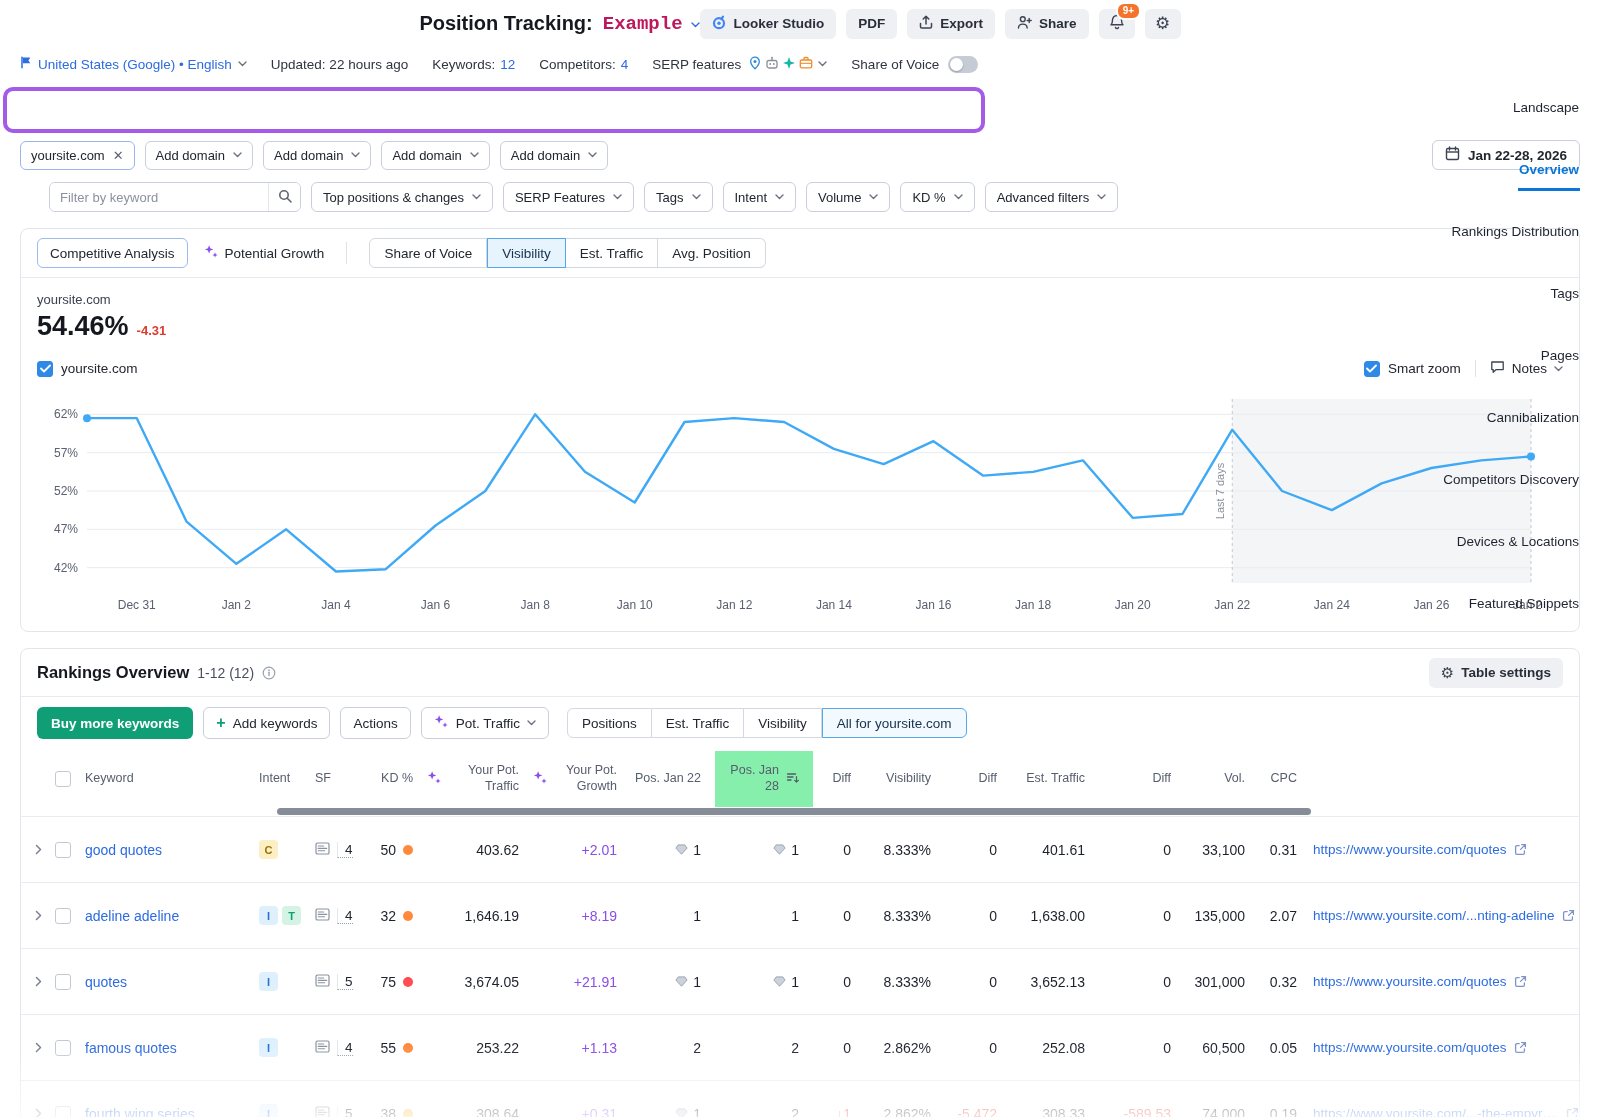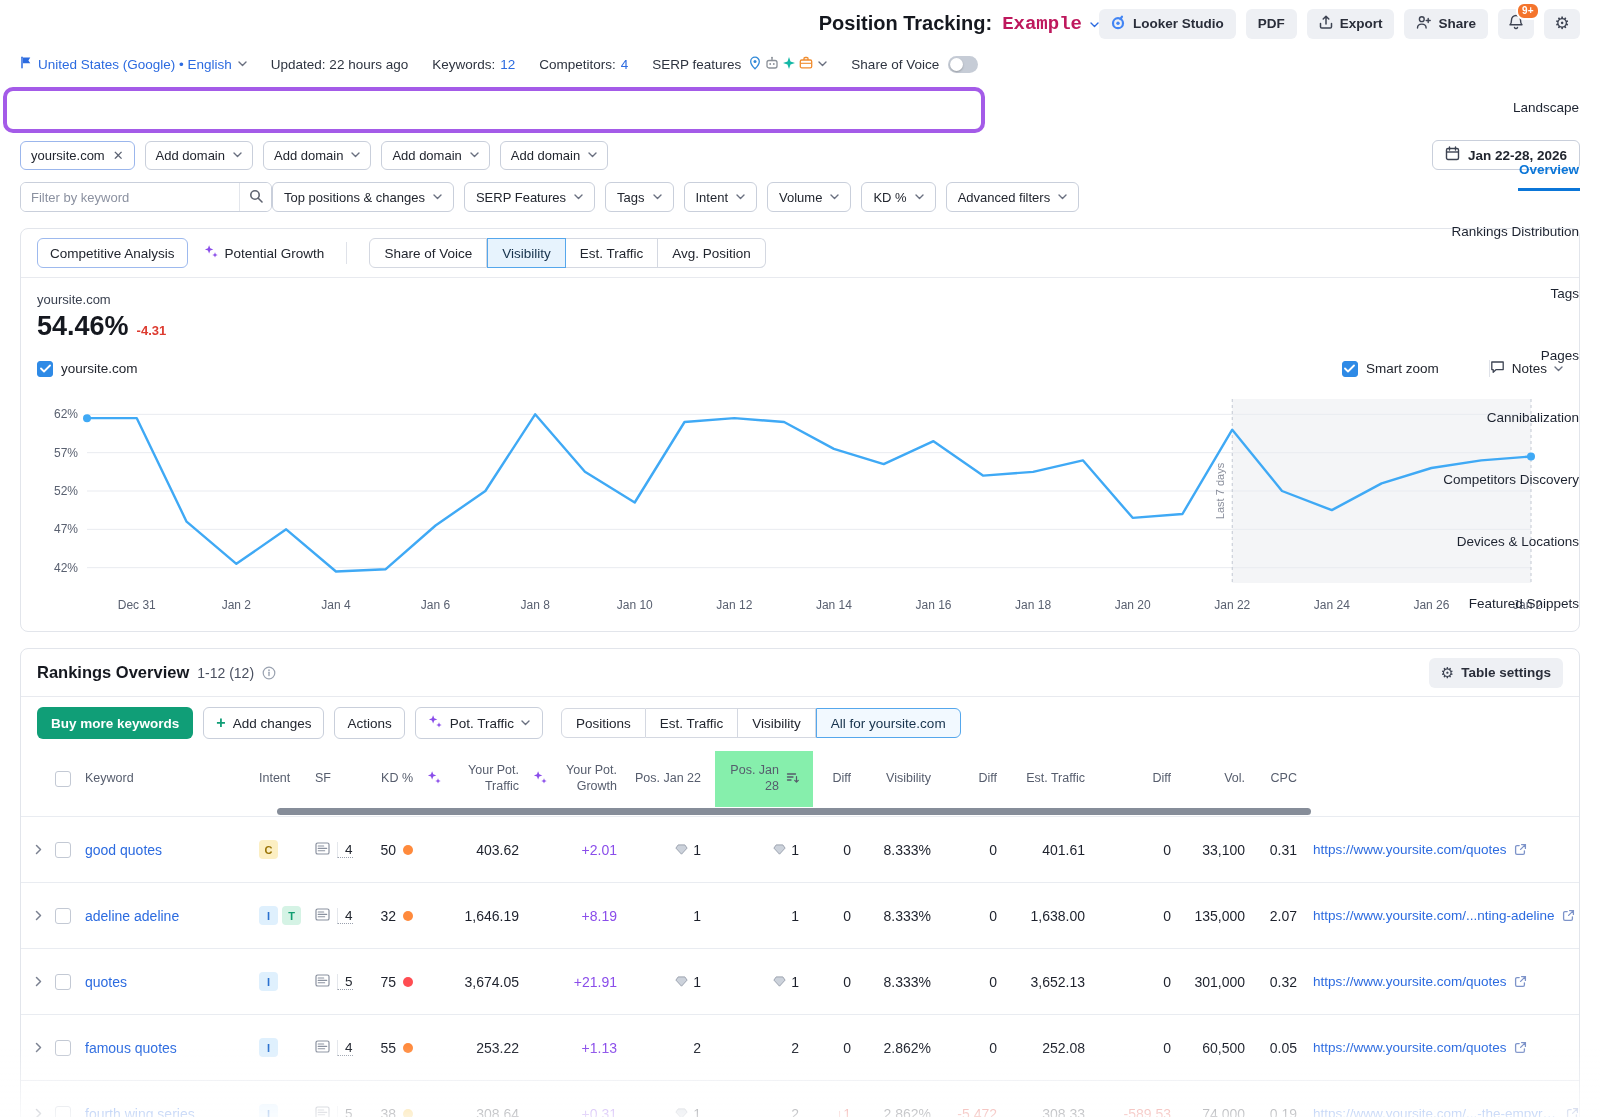--- a/index.html
+++ b/index.html
@@ -2,21 +2,21 @@
 <html><head>
 <meta charset="utf-8">
 <style>
   * { margin:0; padding:0; box-sizing:border-box; }
   html,body { width:1600px; height:1117px; overflow:hidden; background:#fff;
     font-family:"Liberation Sans","DejaVu Sans",sans-serif; color:#1b1f2a; }
   a { text-decoration:none; cursor:pointer; }
   .page { position:relative; width:1600px; height:1117px; padding:0 20px; }
 
   
-  .topbar { display:flex; justify-content:flex-end; align-items:center; padding-top:3px; height:44px; }
+  .topbar { display:flex; justify-content:center; align-items:center; padding-top:3px; height:44px; }
   .topbar-left { display:flex; align-items:center; gap:10px; }
   .page-title { font-size:20px; font-weight:700; color:#15181f; }
   .project-picker { display:flex; align-items:center; gap:8px; border:0; background:none;
     font-size:19px; font-weight:600; color:#be185d; cursor:pointer; font-family:Liberation Mono, monospace; }
   .project-picker .chev-i { color:#2c6be0; margin-top:3px; }
   .topbar-right { display:flex; align-items:center; gap:10px; }
   .tb-btn { display:flex; align-items:center; gap:7px; height:30px; padding:0 12px; border:0; border-radius:6px;
     background:#eef0f4; font-size:13.5px; font-weight:600; color:#2a2e3a; cursor:pointer; font-family:inherit; }
   .icon-btn { position:relative; width:36px; justify-content:center; padding:0; }
   .badge-notif { position:absolute; top:-7px; right:-6px; background:#f4742c; color:#fff; font-size:10px; font-weight:700;
@@ -43,21 +43,21 @@
   .domain-row { display:flex; align-items:center; gap:10px; margin-top:12px; }
   .chip { display:flex; align-items:center; gap:8px; height:29px; padding:0 10px; border-radius:6px;
     border:1px solid #c9cfdb; font-size:13px; color:#22262f; background:#fff; cursor:pointer; }
   .domain-chip { border-color:#9bb6ec; }
   .chip .close-x { color:#5d6troke474; font-size:13px; }
   .close-x { color:#5d6474; font-size:13.5px; line-height:1; cursor:pointer; }
   .date-btn { margin-left:auto; display:flex; align-items:center; gap:8px; height:30px; padding:0 12px;
     border:1px solid #c9cfdb; border-radius:6px; background:#fff; font-size:13.5px; font-weight:600; color:#22262f; cursor:pointer; font-family:inherit; }
 
   
-  .filter-row { display:flex; align-items:center; margin-top:12px; }
+  .filter-row { display:flex; align-items:center; gap:10px; margin-top:12px;margin-left:29px; }
   .kw-filter { display:flex; align-items:stretch; width:252px; height:30px; border:1px solid #c9cfdb; border-radius:6px; overflow:hidden; }
   .kw-filter input { flex:1; border:0; outline:none; padding:0 10px; font-size:13px; color:#22262f; font-family:inherit; }
   .kw-filter input::placeholder { color:#8b91a0; }
   .kw-search-btn { width:32px; display:flex; align-items:center; justify-content:center; background:#fff; border:0; border-left:1px solid #e3e6ec; cursor:pointer; }
   .drop-btn { display:flex; align-items:center; gap:8px; height:30px; padding:0 11px; border:1px solid #c9cfdb; border-radius:6px;
     background:#fff; font-size:13px; color:#22262f; cursor:pointer; font-family:inherit; }
   .chev-i { display:inline-flex; color:#6a7080; }
 
   
   .card { border:1px solid #e2e5eb; border-radius:8px; margin-top:16px; background:#fff; }
@@ -78,21 +78,21 @@
   .stat-domain { font-size:13px; color:#3a4150; }
   .stat-value-row { display:flex; align-items:baseline; gap:8px; margin-top:4px; }
   .stat-value { font-size:27px; font-weight:700; color:#15181f; }
   .stat-delta { font-size:13px; font-weight:600; color:#dd3b30; }
   .legend-row { display:flex; align-items:center; justify-content:space-between; padding:18px 16px 4px; }
   .cb { display:inline-flex; align-items:center; justify-content:center; width:16px; height:16px; border:1.5px solid #c3c9d4;
     border-radius:3px; background:#fff; cursor:pointer; flex:0 0 auto; }
   .cb.checked { background:#2e8ae6; border-color:#2e8ae6; }
   .lgnd { display:flex; align-items:center; gap:8px; font-size:13.5px; color:#22262f; }
   .legend-right { display:flex; align-items:center; gap:14px; font-size:13.5px; color:#22262f; }
-  .notes-group { display:flex; align-items:center; gap:7px; border-left:1px solid #dfe2e9; cursor:pointer;margin-left:36px; }
+  .notes-group { display:flex; align-items:center; gap:7px; padding-left:14px; border-left:1px solid #dfe2e9; cursor:pointer; }
   .chart-wrap { padding:4px 16px 10px; }
 
   
   .rank-header { display:flex; align-items:center; padding:8px 16px; height:48px; border-bottom:1px solid #e8eaef; }
   .rank-title { font-size:16.5px; font-weight:700; color:#15181f; }
   .rank-range { font-size:14px; color:#4a5060; margin-left:8px; }
   .rank-info { margin-left:8px; display:inline-flex; }
   .table-settings { margin-left:auto; }
   .rank-toolbar { display:flex; align-items:center; gap:10px; padding:10px 16px 12px; }
   .green-btn { height:32px; padding:0 14px; border:0; border-radius:6px; background:#109e77; color:#fff; font-size:13.5px;
@@ -494,21 +494,21 @@
         </span>
       <button class="tb-btn table-settings">
         <span><span style="font-size:15px;line-height:1;color:#3d4352">⚙</span></span>
         <span>Table settings</span>
       </button>
     </div>
     <div class="rank-toolbar">
       <button class="green-btn">Buy more keywords</button>
       <button class="tool-btn">
         <span class="plus">+</span>
-        <span>Add changes</span>
+        <span>Add keywords</span>
       </button>
       <button class="tool-btn">
           <span>Actions</span>
         </button>
       <button class="tool-btn">
         <span><svg width="15" height="15" viewBox="0 0 15 15">
               <path d="M5.1 1.2l1.15 3.05 3.05 1.15-3.05 1.15L5.1 9.6 3.95 6.55.9 5.4l3.05-1.15z" fill="#8a4dea"></path>
               <path d="M11 8.2l.75 1.95 1.95.75-1.95.75L11 13.6l-.75-1.95-1.95-.75 1.95-.75z" fill="#8a4dea"></path>
             </svg></span>
         <span>Pot. Traffic</span>

